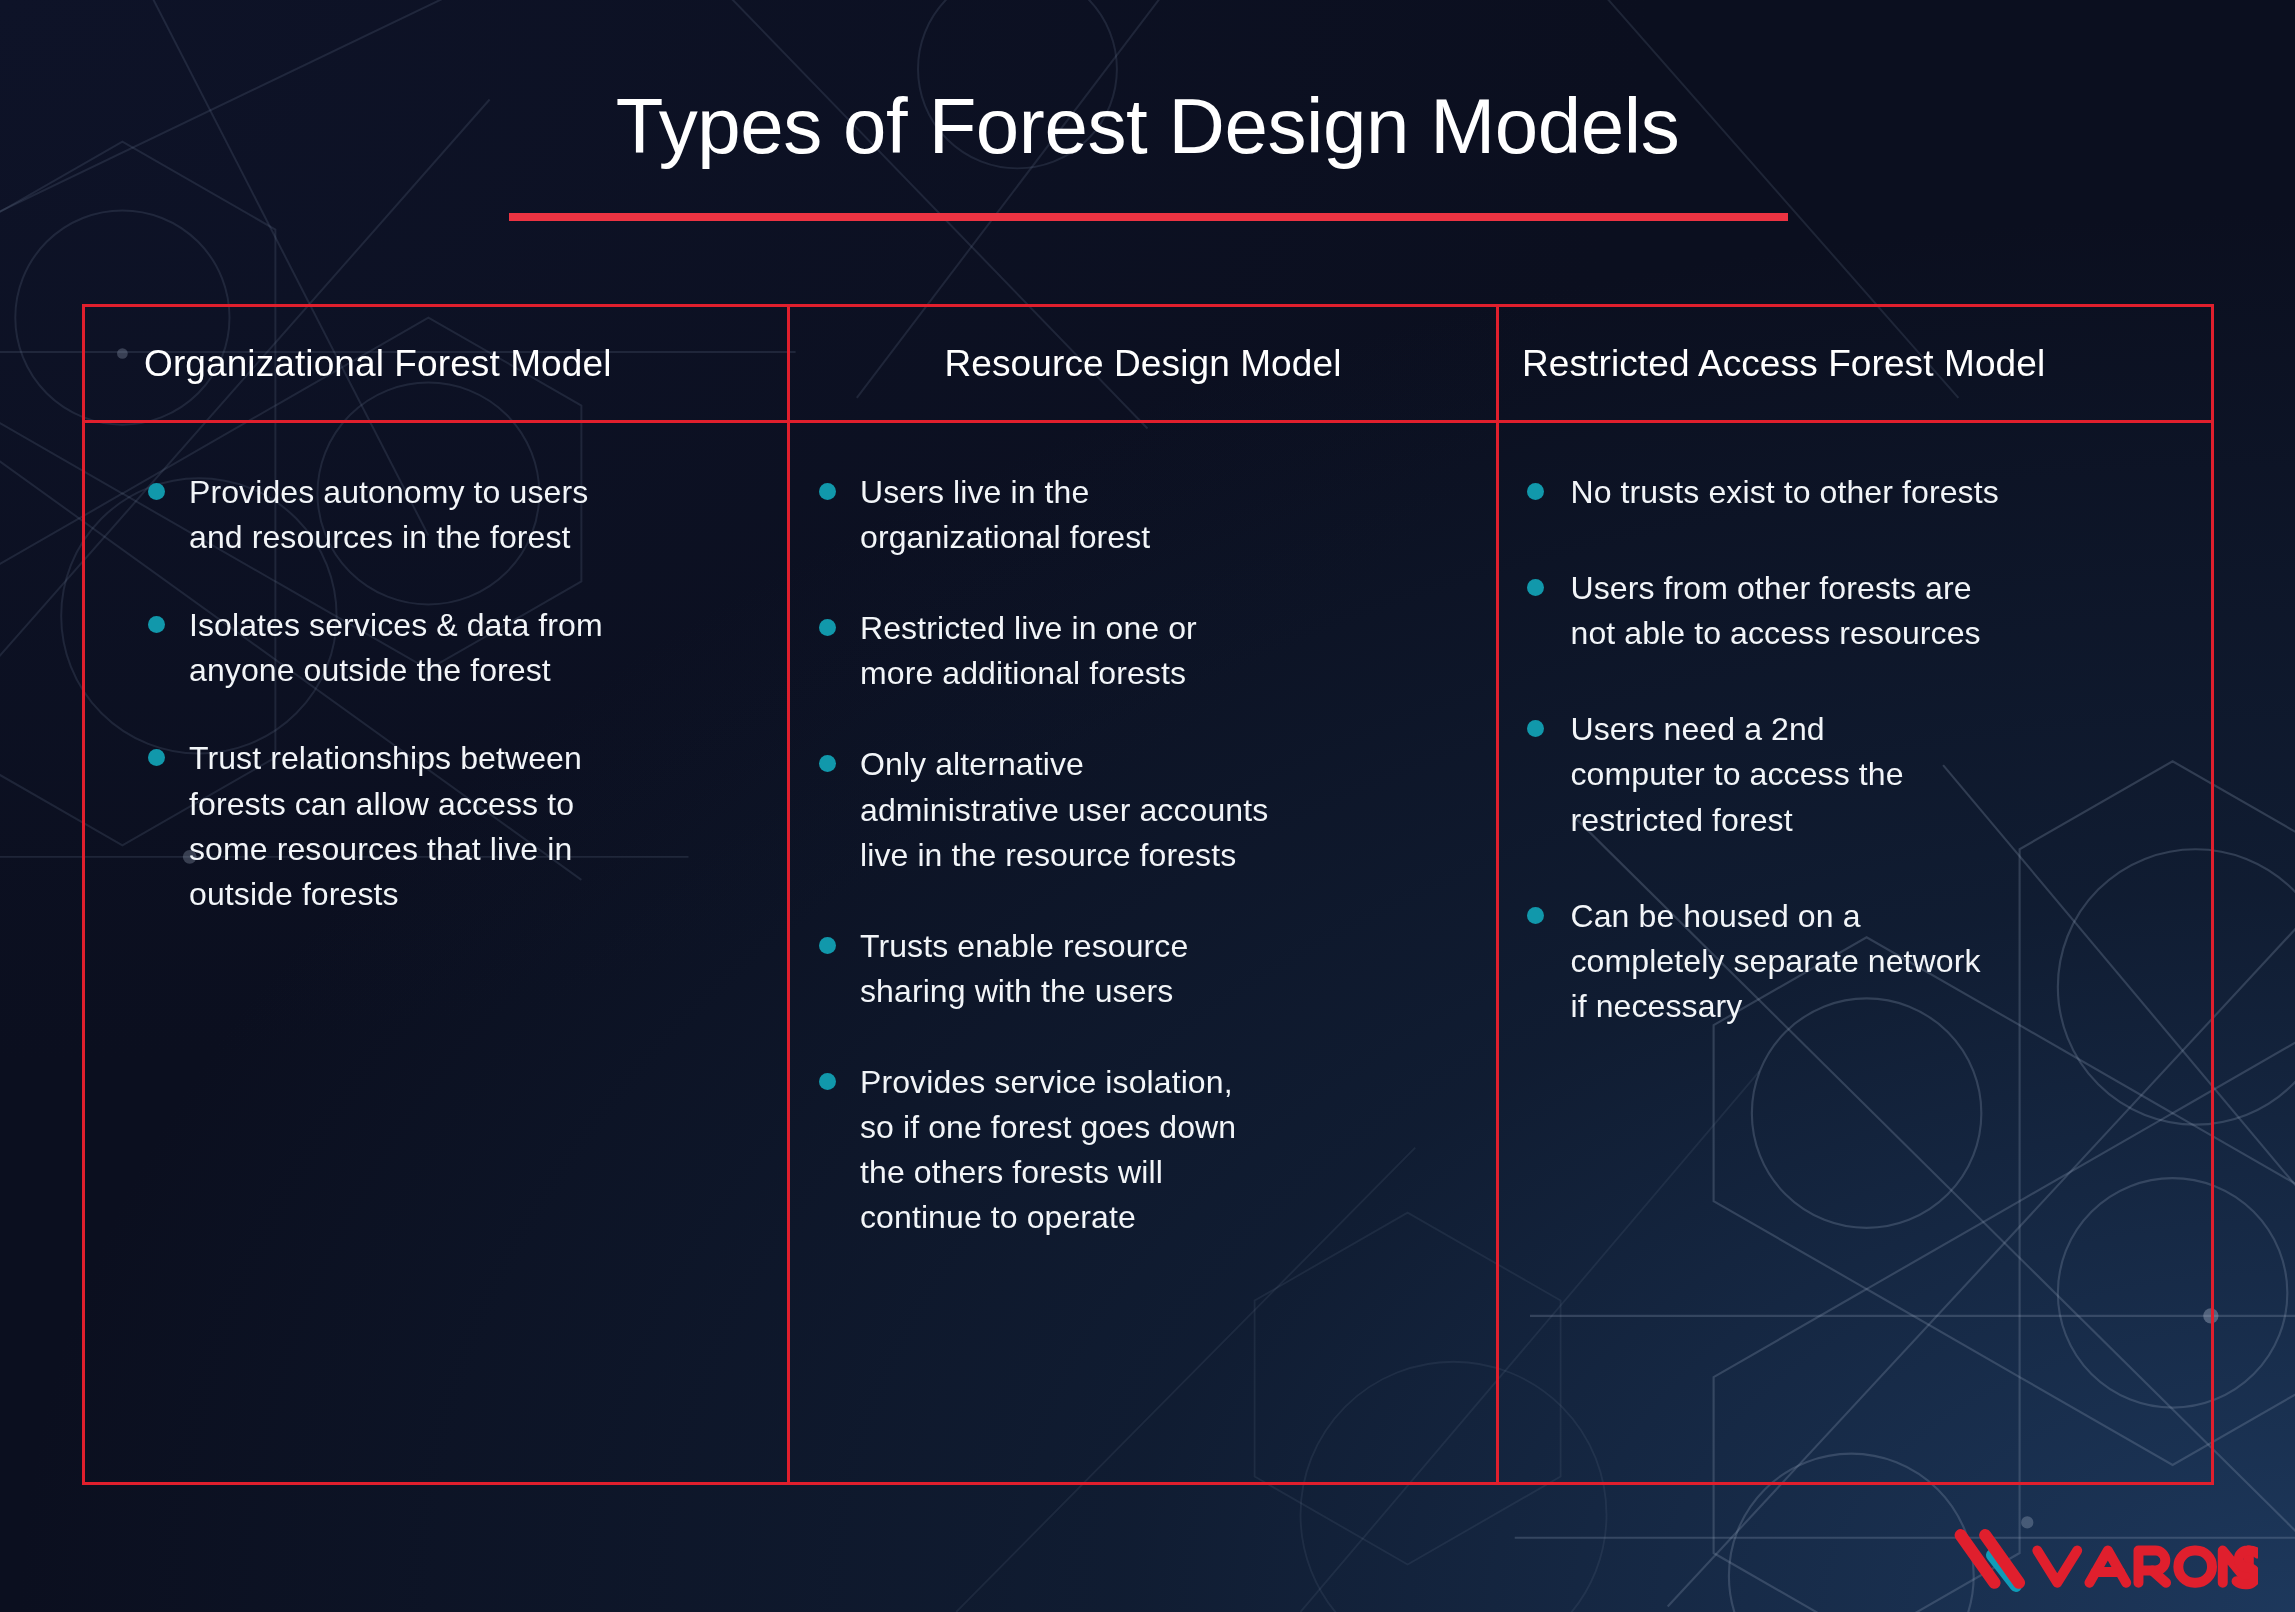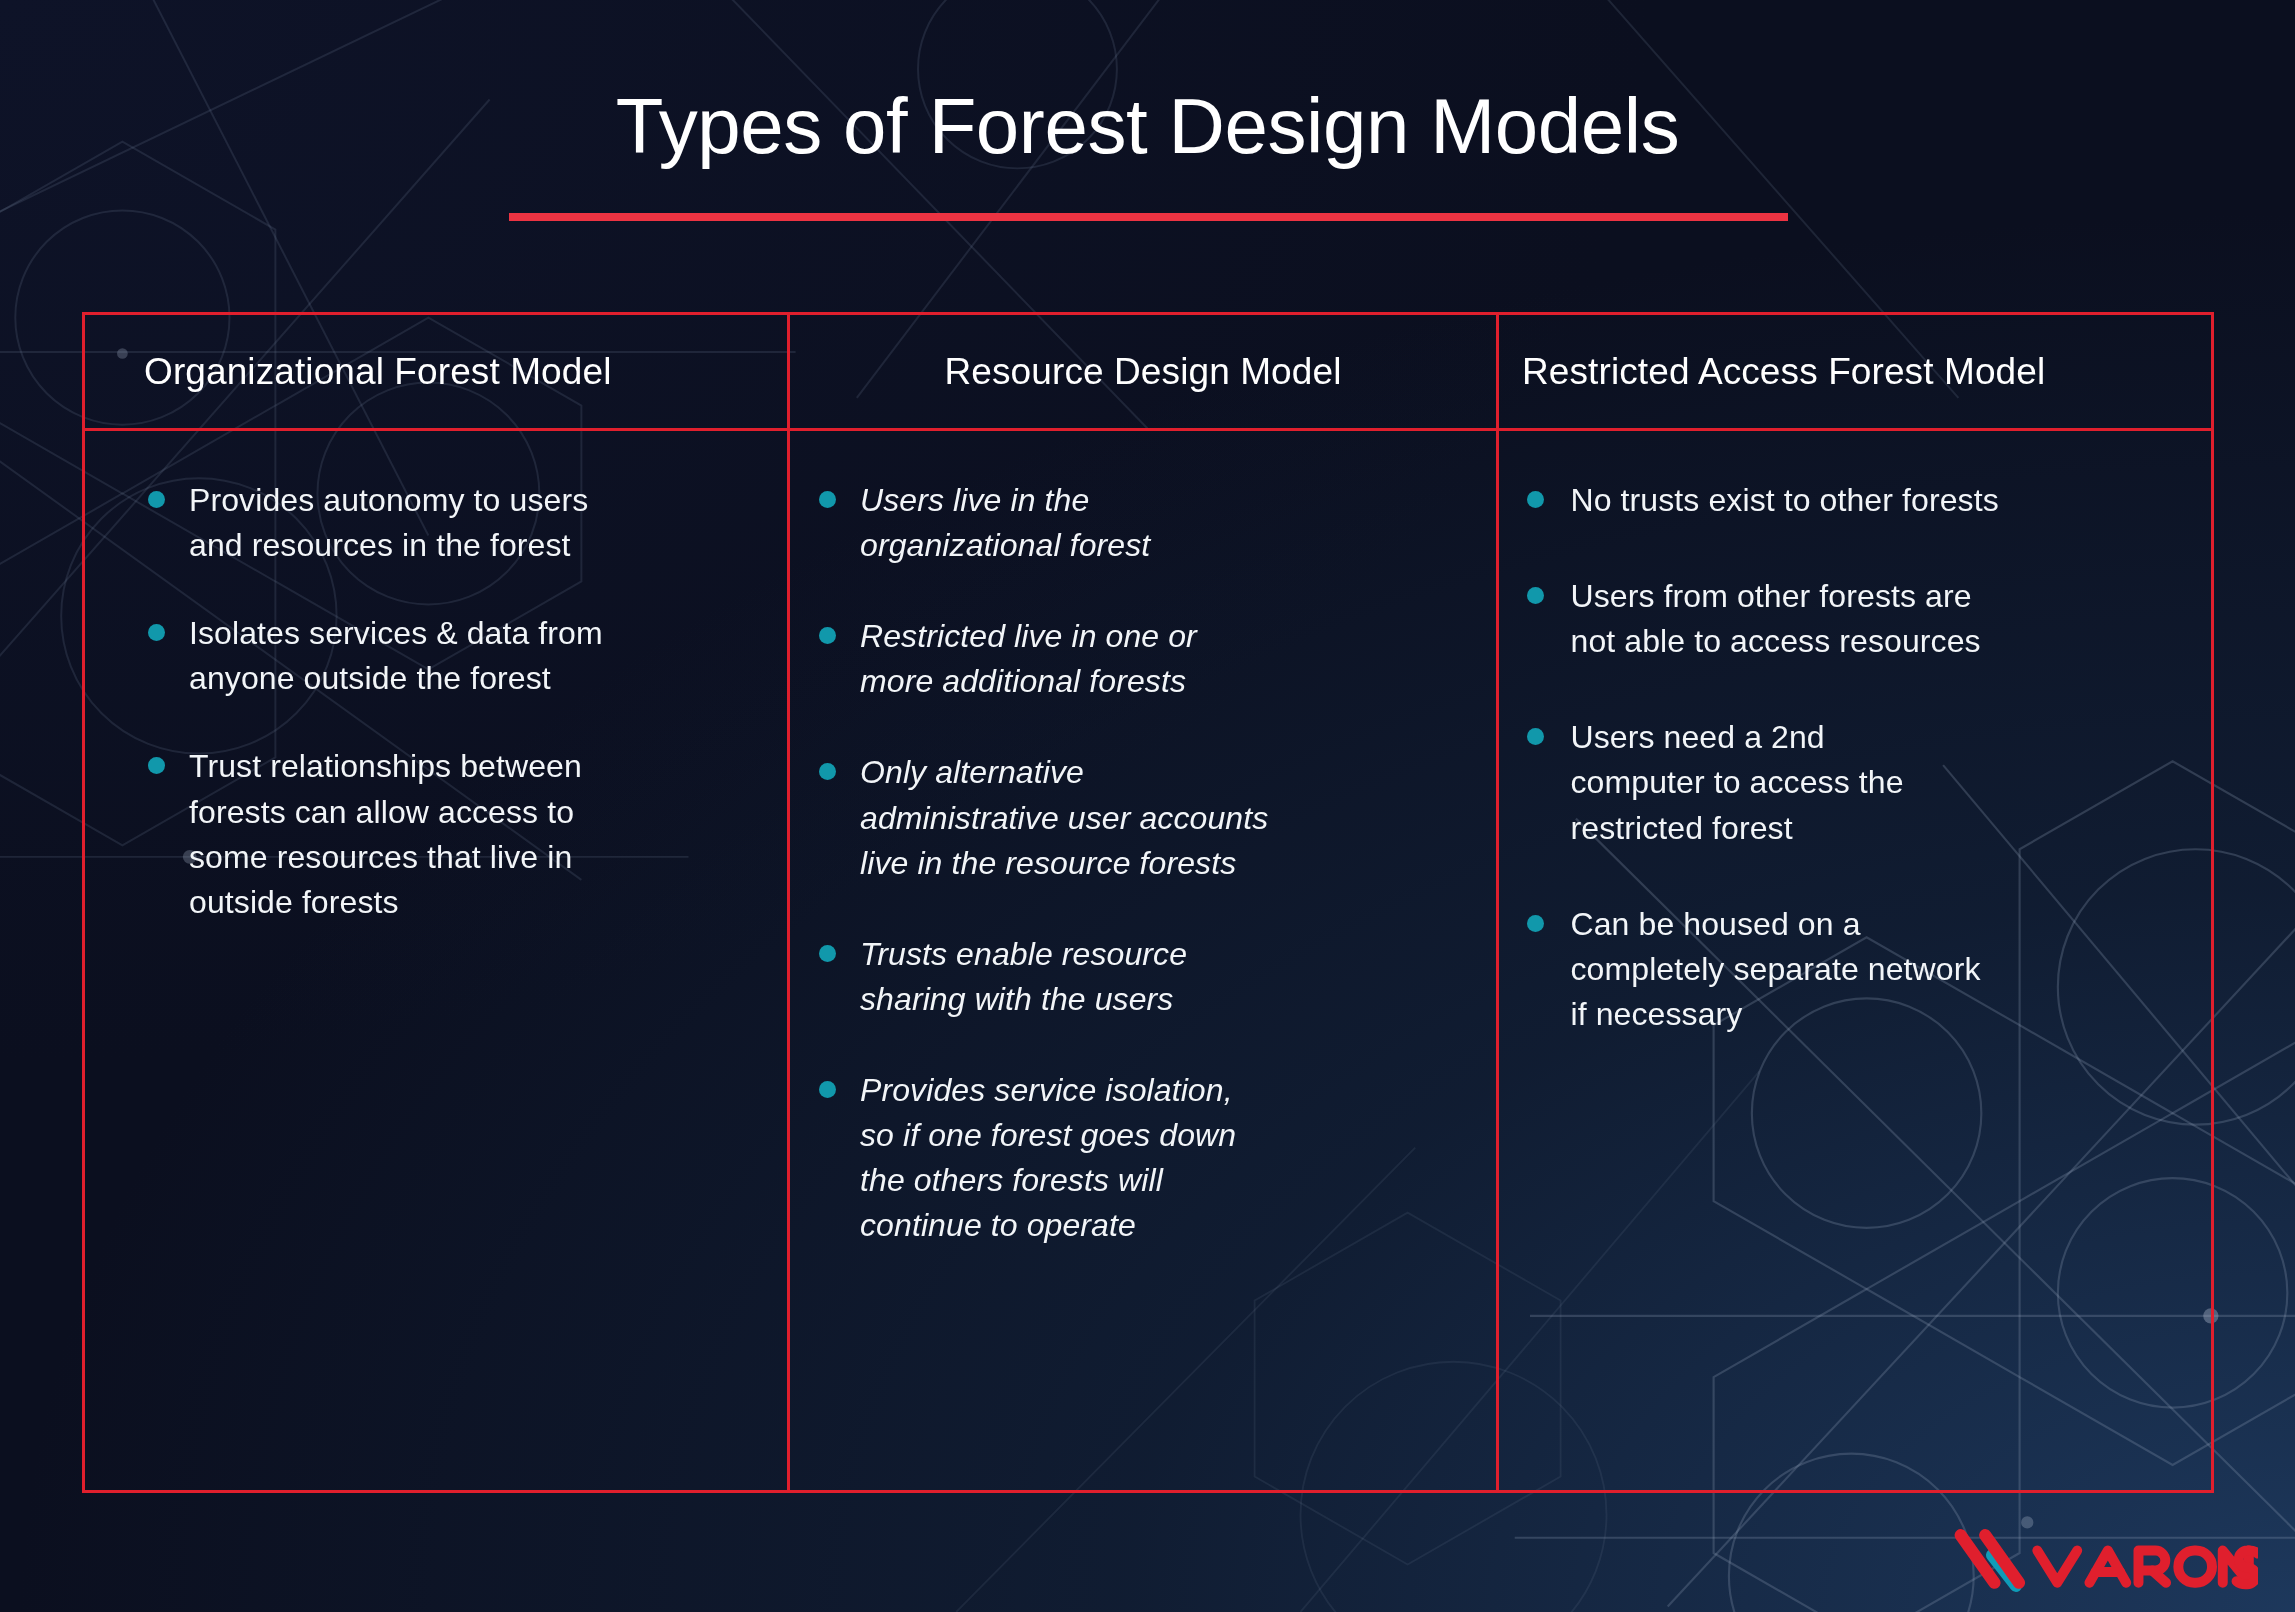--- a/index.html
+++ b/index.html
@@ -51,21 +51,21 @@
     top: 213px;
     width: 1279px;
     height: 8.4px;
     background: #ec3342;
   }
 
   
   .table {
     position: absolute;
     left: 82px;
-    top: 312px;
+    top: 304px;
     width: 2132px;
     height: 1181px;
     box-sizing: border-box;
     border: 3.8px solid #e01f2d;
     display: flex;
     flex-direction: column;
   }
   .thead {
     display: flex;
     height: 116px;
@@ -99,21 +99,21 @@
     text-align: center;
     white-space: nowrap;
   }
   .th-1 { justify-content: flex-start; padding-left: 59px; }
   .th-3 { justify-content: flex-start; padding-left: 23px; }
 
   .cell {
     padding: 47px 31px 0 31px;
   }
   .cell-1 { padding-left: 63px; padding-right: 23px; border-radius: 7px; }
-  .cell-2 { padding-left: 29px; padding-right: 27px; font-style: italic; }
+  .cell-2 { padding-left: 29px; padding-right: 27px; }
   .cell-3 { padding-left: 27.5px; padding-right: 15px; }
 
   ul.bullets {
     list-style: none;
     margin: 0;
     padding: 0;
   }
   ul.bullets li {
     position: relative;
     padding-left: 41px;

